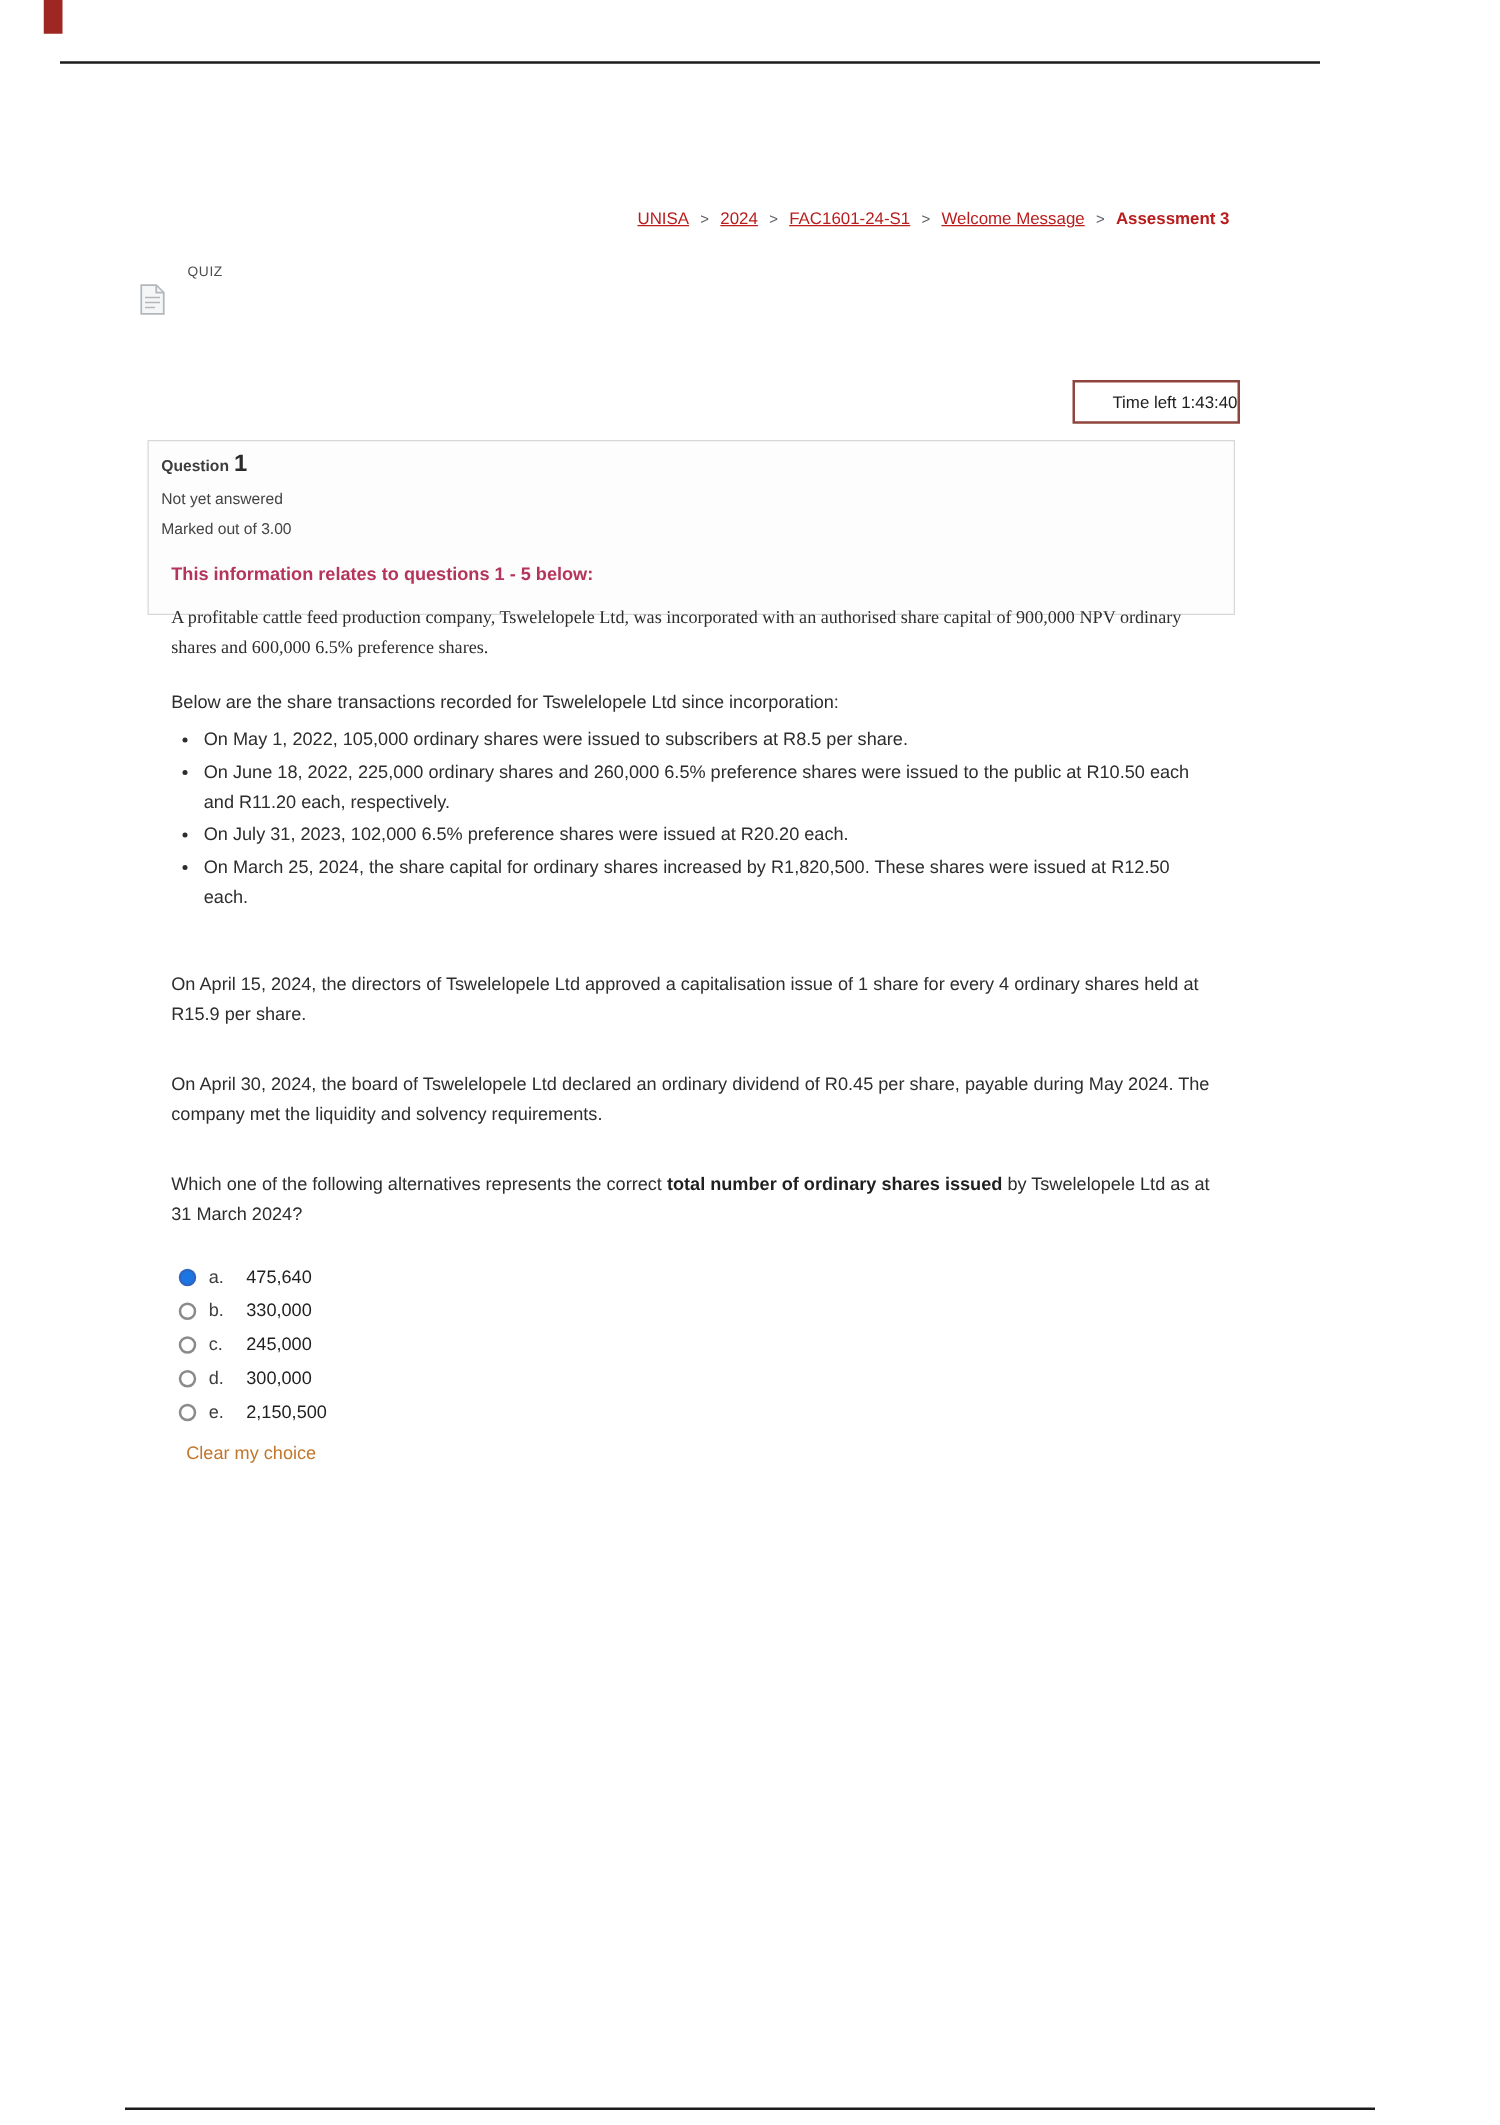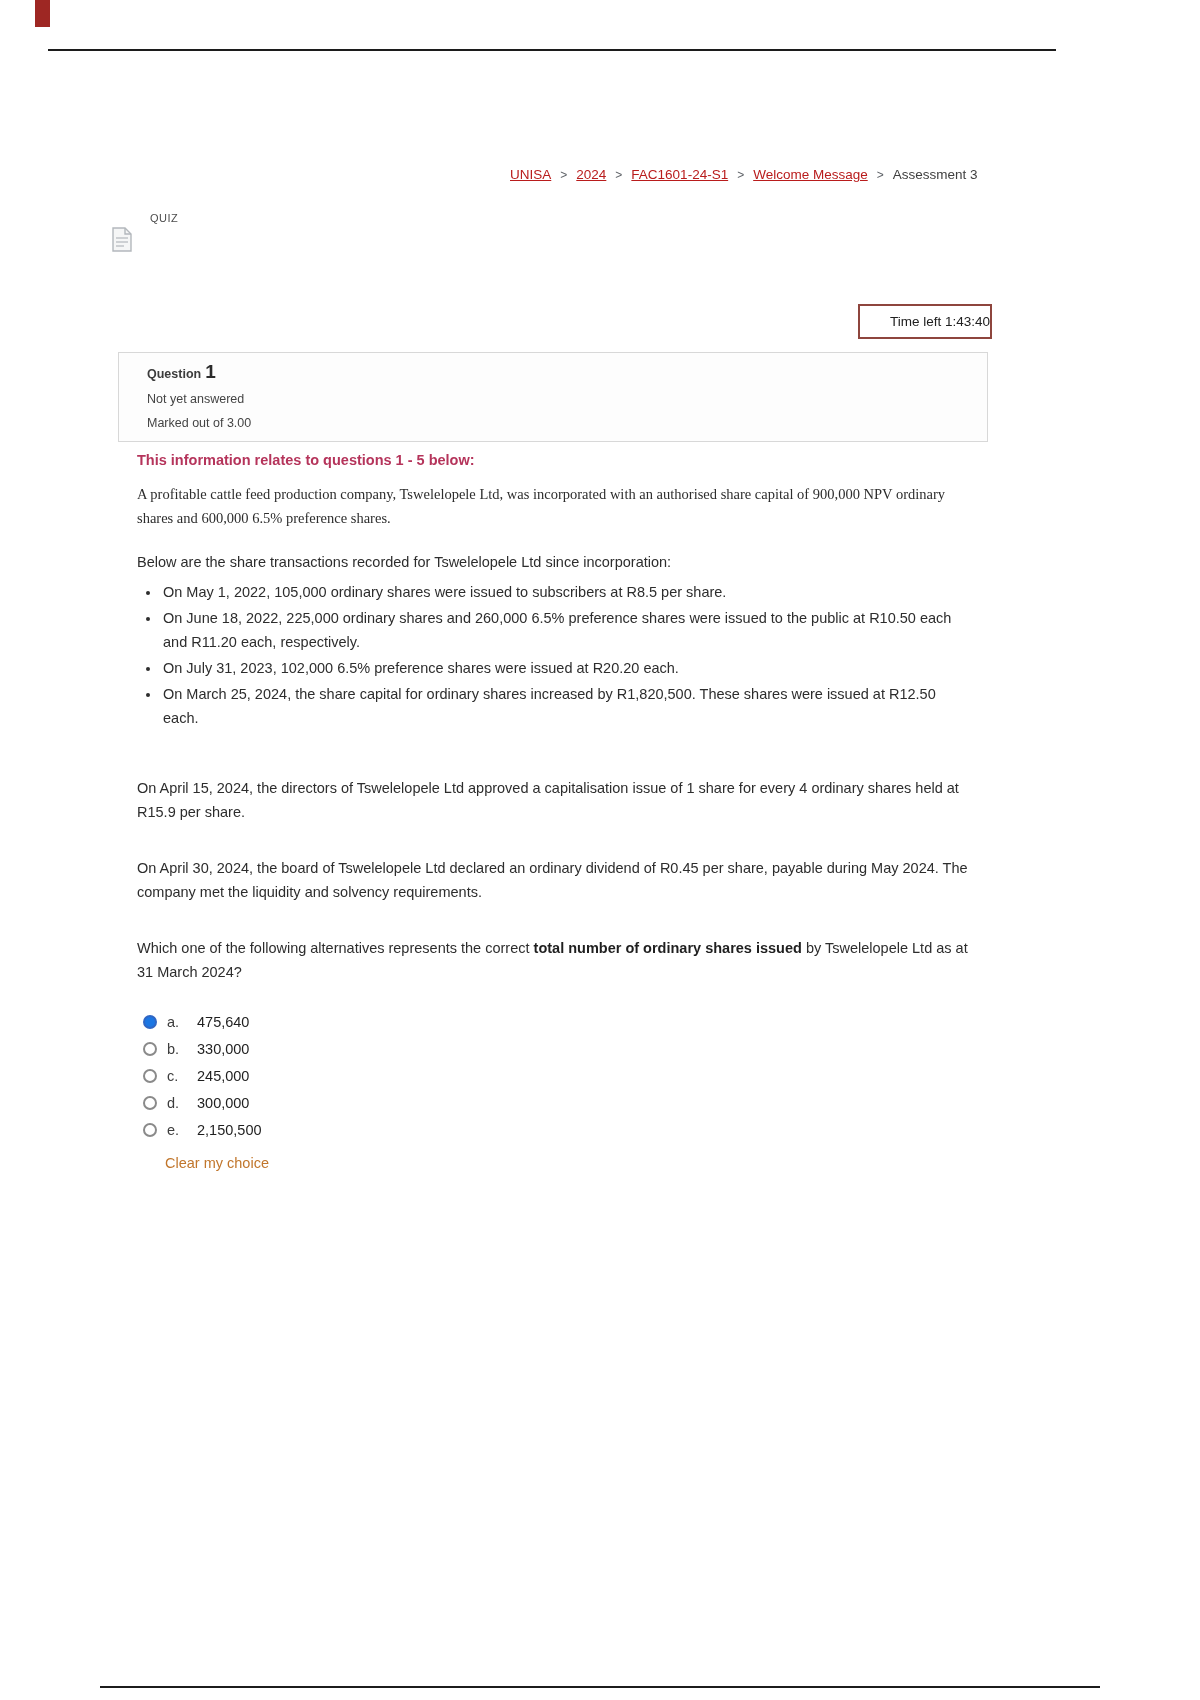--- a/index.html
+++ b/index.html
@@ -11,34 +11,34 @@
   
   .corner-block{position:absolute;left:35px;top:0;width:15px;height:27px;background:#9e2723;}
   .top-rule{position:absolute;left:48px;top:49px;width:1008px;height:2px;background:#1c1c1c;}
   .bottom-rule{position:absolute;left:100px;top:1686px;width:1000px;height:2px;background:#1c1c1c;}
 
   
   .breadcrumb{position:absolute;left:510px;top:167px;display:flex;align-items:center;gap:9px;
     font-size:13.5px;white-space:nowrap;}
   .breadcrumb a{color:#b91c1c;text-decoration:underline;cursor:pointer;}
   .crumb-sep{color:#5f6368;font-size:12px;}
-  .crumb-current{color:#404040;font-weight:400;}
+  .crumb-current{color:#b91c1c;font-weight:700;}
 
   
   .quiz-label{position:absolute;left:150px;top:212px;font-size:11px;letter-spacing:.5px;color:#4d4d4d;}
   .doc-icon{position:absolute;left:112px;top:227px;width:20px;height:25px;opacity:.75;}
 
   
   .timer-box{position:absolute;left:858px;top:304px;width:130px;height:31px;
     border:2px solid #8e453d;display:flex;align-items:center;justify-content:flex-end;
     font-size:13.5px;color:#202020;background:#fff;}
 
   
-  .qinfo{position:absolute;left:118px;top:352px;width:870px;height:90px;
-    border:1px solid #d8d8d8;background:#fdfdfd;box-sizing:border-box;padding:8px 28px;}
+  .qinfo{position:absolute;left:118px;top:352px;width:870px;height:140px;
+    border:1px solid #d8d8d8;background:#fdfdfd;box-sizing:border-box;padding:8px 10px;}
   .qinfo .qtitle{font-size:12.5px;font-weight:700;color:#3c3c3c;}
   .qinfo .qnum{font-size:19px;font-weight:700;margin-left:4px;color:#2b2b2b;}
   .qinfo .qstatus{font-size:12.5px;color:#444;margin-top:9px;}
   .qinfo .qmarks{font-size:12.5px;color:#444;margin-top:10px;}
 
   
   .content{position:absolute;left:137px;top:448px;width:832px;font-size:14.5px;line-height:24px;color:#2d2d2d;}
   .notice{color:#b5345b;font-weight:700;margin:0 0 10px 0;}
   .para{margin:0 0 20px 0;font-family:Liberation Serif, serif;}
   .para-tight{margin:0 0 4px 0;}
@@ -49,21 +49,21 @@
   .question-p b{color:#1f1f1f;}
 
   
   .options{margin-top:18px;}
   .opt-row{display:flex;align-items:center;height:27px;cursor:pointer;}
   .opt-radio{width:14px;height:14px;border-radius:50%;border:2px solid #8a8a8a;background:#fff;
     box-sizing:border-box;margin-left:6px;flex:0 0 auto;}
   .opt-row[data-selected="true"] .opt-radio{background:#1b76e3;border-color:#2f66c4;}
   .opt-letter{width:26px;margin-left:10px;color:#3d3d3d;}
   .opt-value{color:#1f1f1f;margin-left:4px;}
-  .clear-link{display:inline-block;margin:8px 0 0 28px;color:#c1762c;font-size:14.5px;cursor:pointer;}
+  .clear-link{display:inline-block;margin:8px 0 0 12px;color:#c1762c;font-size:14.5px;cursor:pointer;}
 </style>
 </head>
 <body>
 
 <div class="corner-block"></div>
 <div class="top-rule"></div>
 
 <nav class="breadcrumb">
   <a>UNISA</a>
   <span class="crumb-sep">&gt;</span>

